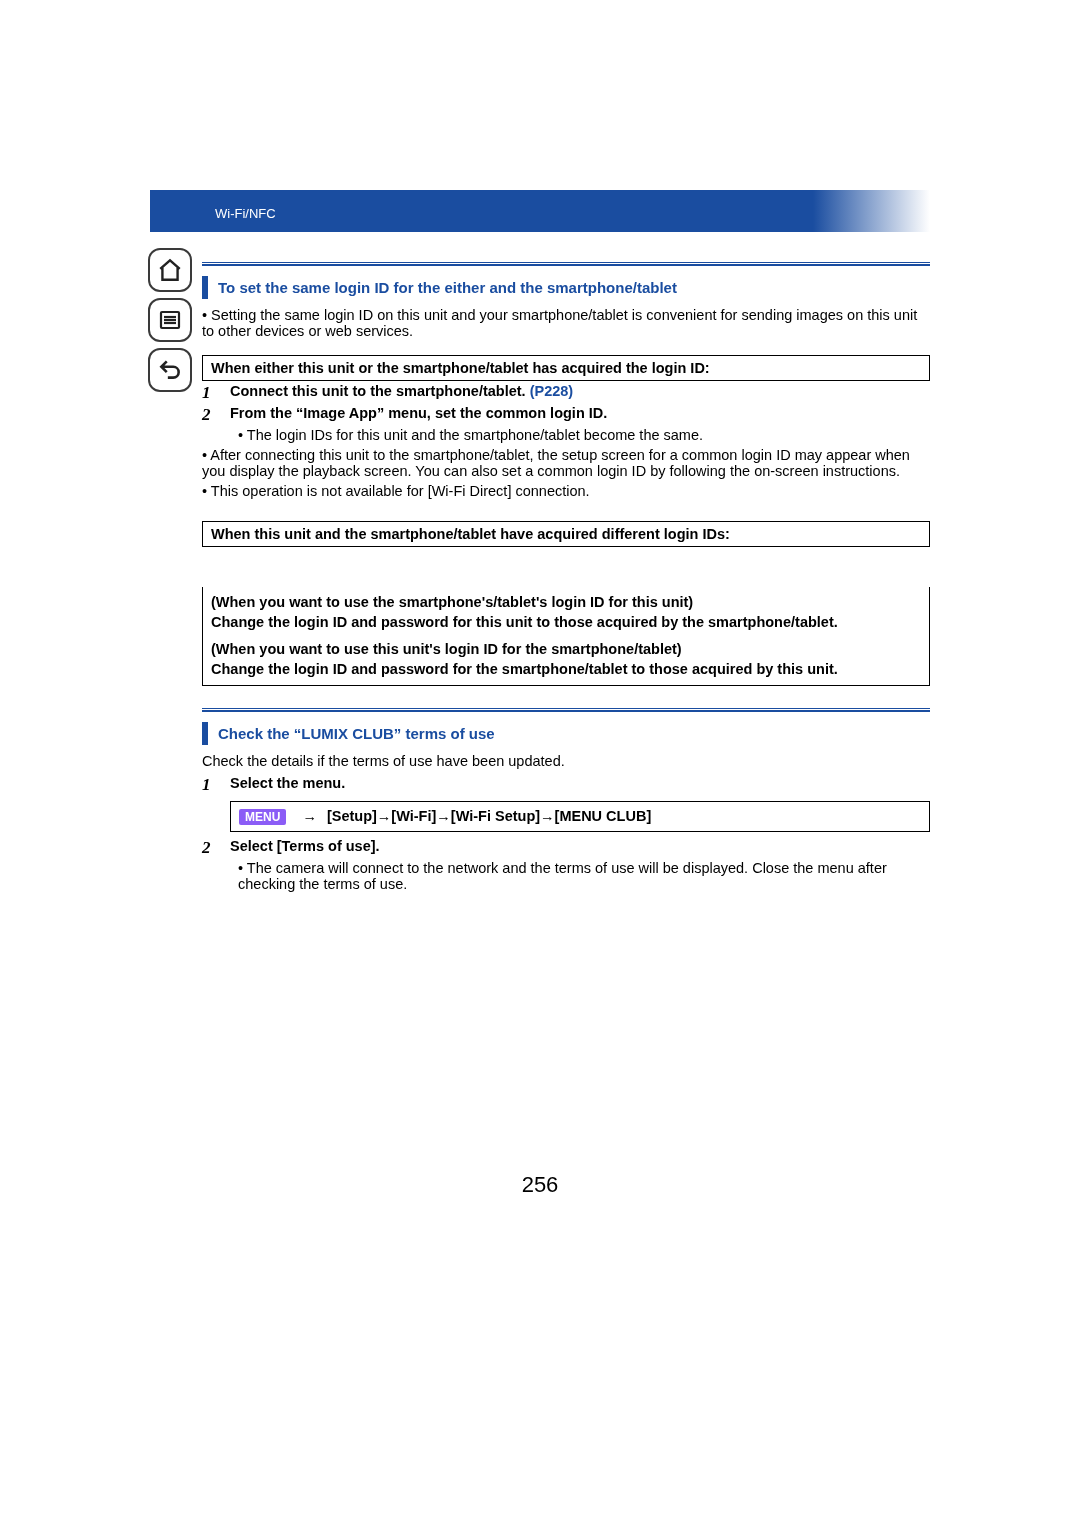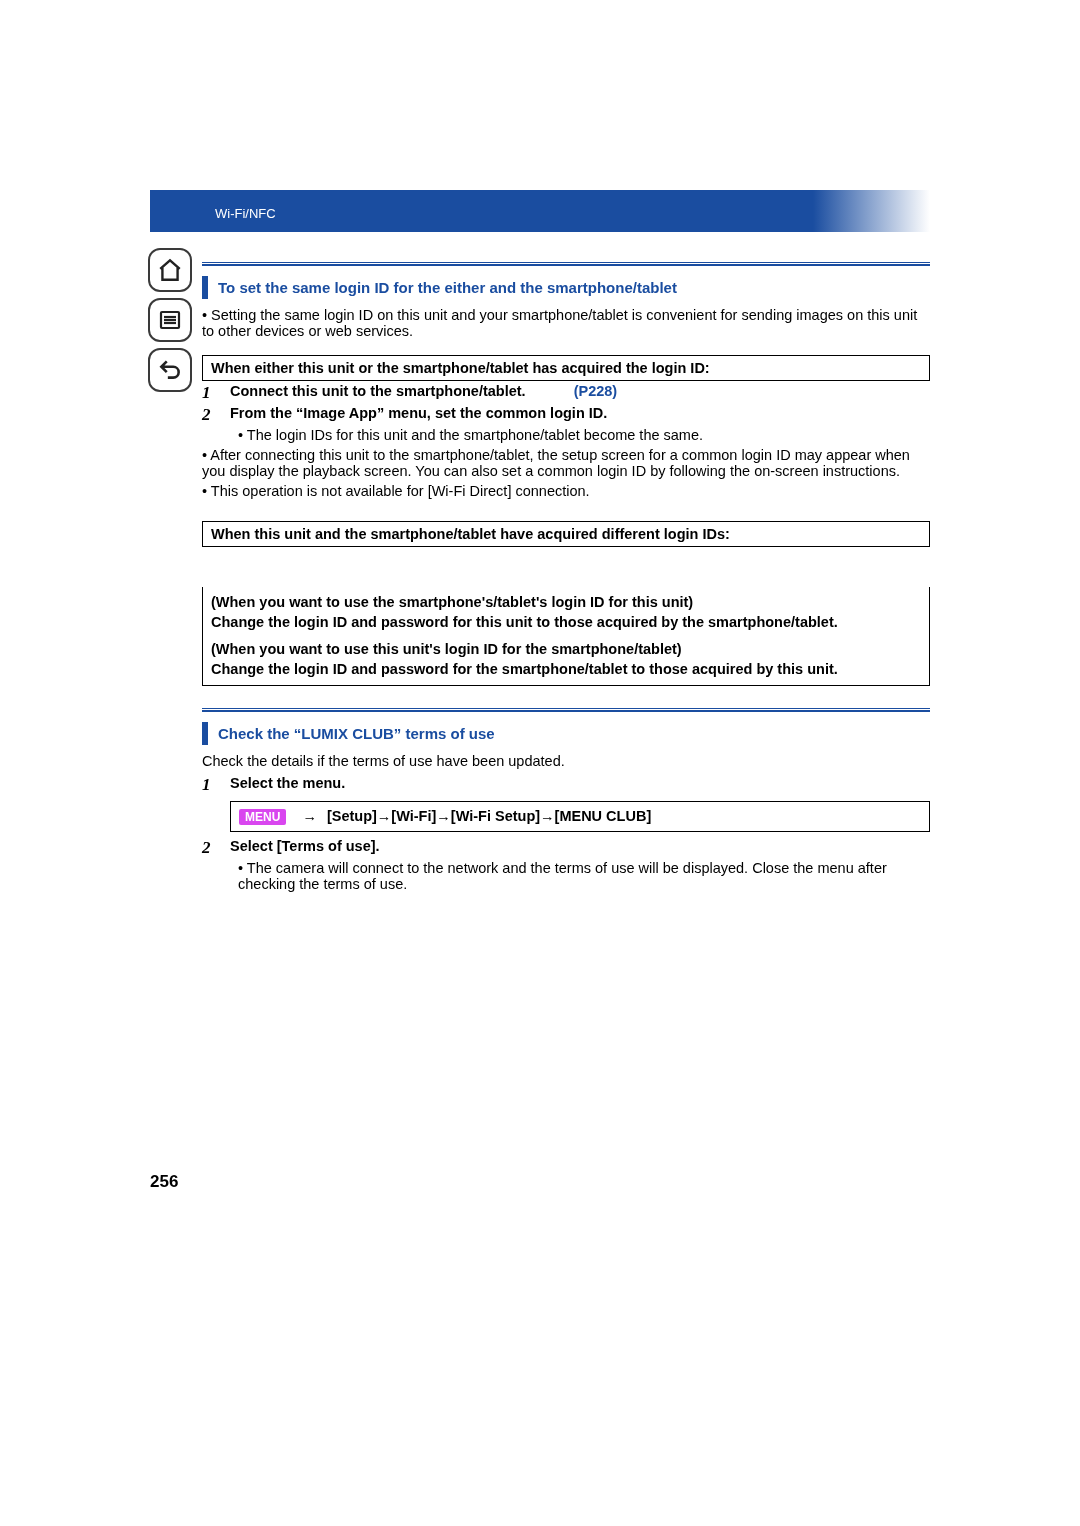--- a/index.html
+++ b/index.html
@@ -79,47 +79,46 @@
   .boxed-plain {
     border: 1px solid #000;
     padding: 6px 8px;
     font-weight: bold;
     margin-bottom: 0;
     line-height: 1.35;
   }
   .step-row { display: flex; margin: 2px 0; }
   .step-num { font-style: italic; font-weight: bold; font-size: 17px; width: 28px; font-family: Georgia, 'Times New Roman', serif; }
   .step-text { flex: 1; font-weight: bold; }
-  .step-text .link { color: #1a4da0; margin-left: 44px; }
+  .step-text .link { color: #1a4da0; }
   .sub-bullet { margin-left: 36px; margin-top: 2px; margin-bottom: 2px; }
   .sub-bullet::before { content: "• "; }
   .body-bullet { margin: 4px 0; }
   .body-bullet::before { content: "• "; }
   .menu-path-box {
     border: 1px solid #000;
     padding: 6px 8px;
     margin: 6px 0 6px 28px;
     font-weight: bold;
   }
   .menu-tag {
-    background: #d946ef;
+    background: #8b5cf6;
     color: #fff;
     padding: 1px 6px;
     font-size: 12px;
     border-radius: 2px;
     margin-right: 6px;
     display: inline-block;
   }
   .arrow { margin: 0 6px; }
   .page-num {
-    text-align: left;
-    font-size: 17px;
+    text-align: center;
+    font-size: 22px;
     margin-top: 280px;
     margin-left: -52px;
-    font-weight: bold;
   }
   .normal { font-weight: normal; }
   .para { margin: 6px 0; }
 </style>
 </head>
 <body>
 
 <div class="page">
 
   <div class="header-bar">

